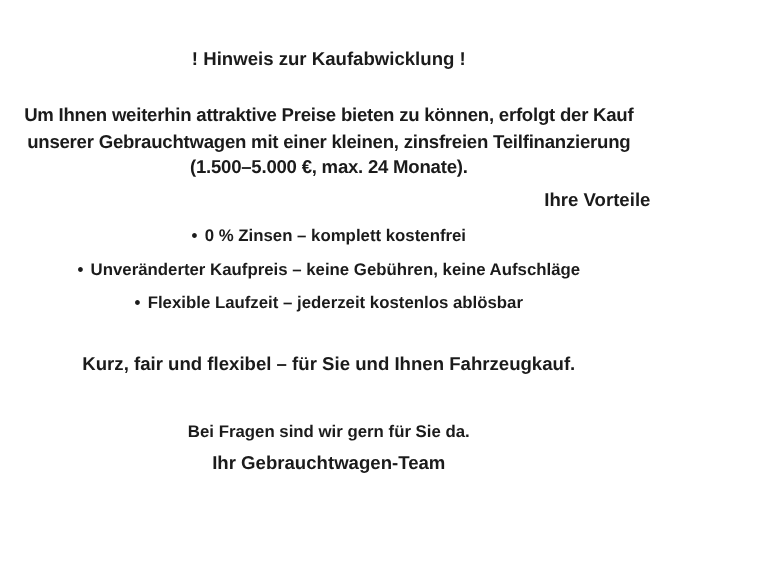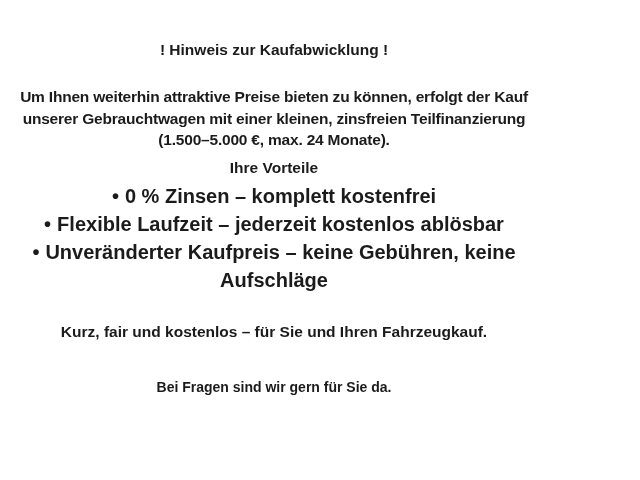--- a/index.html
+++ b/index.html
@@ -29,23 +29,24 @@
   .intro {
     margin-top: 22px;
     font-size: 15.5px;
     line-height: 21.5px;
     letter-spacing: -0.2px;
   }
   .benefits-heading {
     margin-top: 3px;
     font-size: 15.5px;
     line-height: 28px;
+    text-align: right;
   }
   .benefit-line {
-    font-size: 20px;
+    font-size: 14px;
     line-height: 28px;
   }
   .bullet {
     display: inline-block;
     margin-right: 6px;
   }
   .summary {
     margin-top: 24px;
     font-size: 15.5px;
     line-height: 28px;
@@ -70,26 +71,27 @@
   <div class="intro">Um Ihnen weiterhin attraktive Preise bieten zu können, erfolgt der Kauf unserer Gebrauchtwagen mit einer kleinen, zinsfreien Teilfinanzierung (1.500–5.000 €, max. 24 Monate).</div>
 
   <div class="benefits-heading">Ihre Vorteile</div>
 
   <div class="benefit-line">
     <span class="bullet">•</span><span>0 % Zinsen – komplett kostenfrei</span>
   </div>
 
 
   <div class="benefit-line">
+    <span class="bullet">•</span><span>Unveränderter Kaufpreis – keine Gebühren, keine Aufschläge</span>
+  </div>
+
+  <div class="benefit-line">
     <span class="bullet">•</span><span>Flexible Laufzeit – jederzeit kostenlos ablösbar</span>
   </div>
 
-  <div class="benefit-line">
-    <span class="bullet">•</span><span>Unveränderter Kaufpreis – keine Gebühren, keine Aufschläge</span>
-  </div>
-
-  <div class="summary">Kurz, fair und kostenlos – für Sie und Ihren Fahrzeugkauf.</div>
+  <div class="summary">Kurz, fair und flexibel – für Sie und Ihnen Fahrzeugkauf.</div>
 
   <div class="closing">Bei Fragen sind wir gern für Sie da.</div>
 
+  <div class="team">Ihr Gebrauchtwagen-Team</div>
 
 
 </div>
 
 </body></html>

